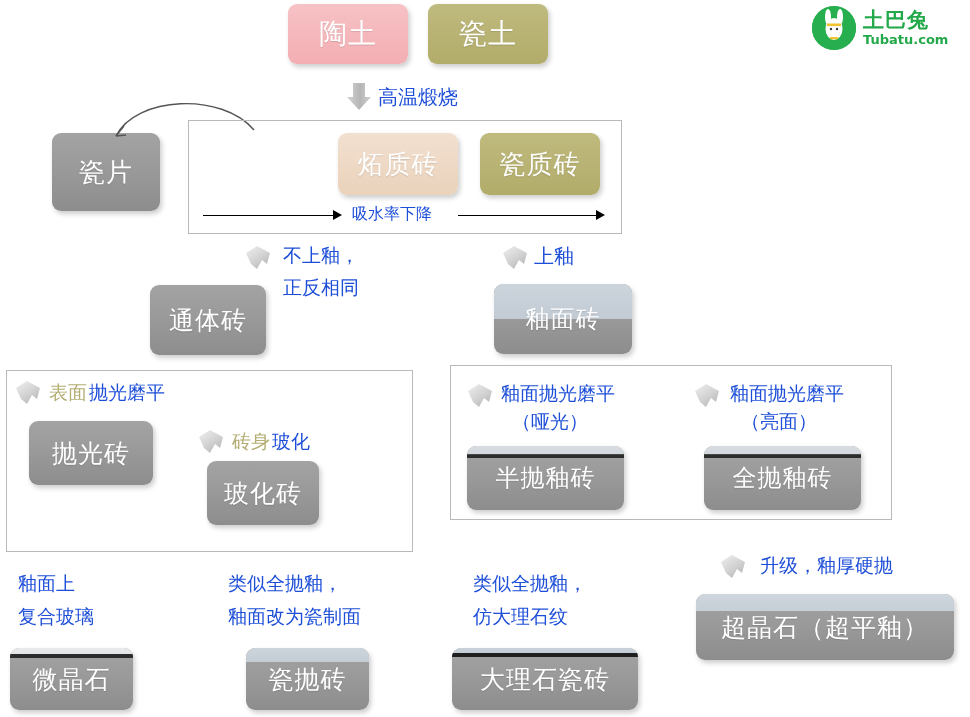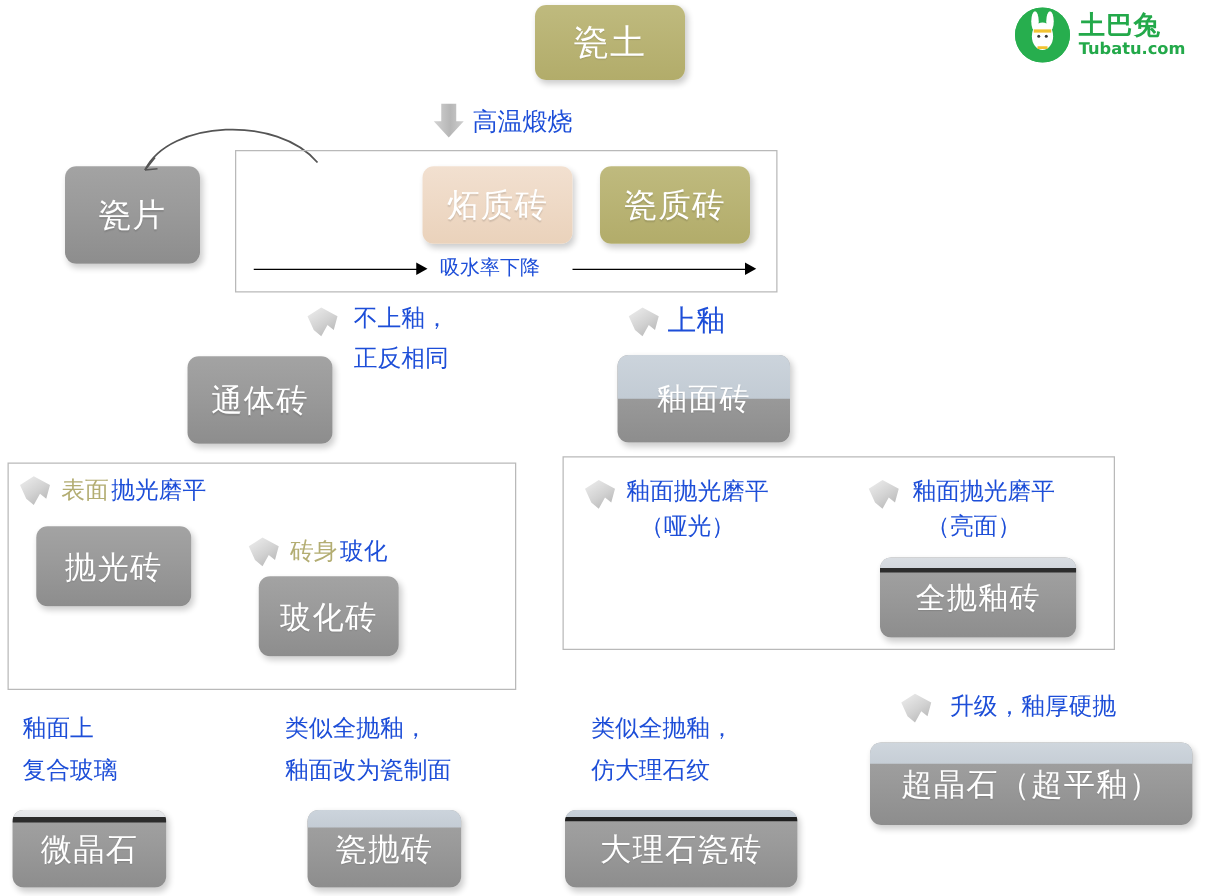--- a/index.html
+++ b/index.html
@@ -125,20 +125,23 @@
         <circle cx="25" cy="23" r="1.2" fill="#3a3a3a"></circle>
         <rect x="18" y="31" width="8" height="2.2" fill="#f2c230"></rect>
       </svg>
     </div>
     <div class="wordmark">
       <div class="cn">土巴兔</div>
       <div class="en">Tubatu.com</div>
     </div>
   </div>
 
+  <div class="tile pink" style="left:288px; top:4px; width:120px; height:60px; font-size:28px;">
+    <span class="label">陶土</span>
+  </div>
   <div class="tile olive" style="left:428px; top:4px; width:120px; height:60px; font-size:28px;">
     <span class="label">瓷土</span>
   </div>
 
   <div class="downarrow" style="left:346px; top:82px;">
     <svg width="26" height="30" viewBox="0 0 26 30" aria-hidden="true">
       <defs>
         <linearGradient id="gDown" x1="0" y1="0" x2="1" y2="0">
           <stop offset="0%" stop-color="#d3d3d3"></stop>
           <stop offset="55%" stop-color="#b6b6b6"></stop>
@@ -193,21 +196,21 @@
 
   <div class="tile gray" style="left:150px; top:285px; width:116px; height:70px; font-size:25px;">
     <span class="label">通体砖</span>
   </div>
 
   <div class="arrow3d" style="left:500px; top:244px;">
     <svg width="30" height="28" viewBox="0 0 30 28" aria-hidden="true">
       <path d="M3,9 L14,2 L27,9 L24,20 L19,16 L14,25 L8,20 Z" fill="url(#gP1)"></path>
     </svg>
   </div>
-  <div class="txt" style="left:534px; top:243px; font-size:23px;">上釉</div>
+  <div class="txt" style="left:534px; top:243px; font-size:20px;">上釉</div>
 
   <div class="tile gray" style="left:494px; top:284px; width:138px; height:70px; font-size:24px;">
     <span class="cap half"></span>
     <span class="label">釉面砖</span>
   </div>
 
   <div class="panel" style="left:6px; top:370px; width:407px; height:182px;"></div>
 
   <div class="arrow3d" style="left:13px; top:379px;">
     <svg width="30" height="28" viewBox="0 0 30 28" aria-hidden="true">
@@ -236,20 +239,24 @@
   <div class="panel" style="left:450px; top:365px; width:442px; height:155px;"></div>
 
   <div class="arrow3d" style="left:465px; top:382px;">
     <svg width="30" height="28" viewBox="0 0 30 28" aria-hidden="true">
       <path d="M3,9 L14,2 L27,9 L24,20 L19,16 L14,25 L8,20 Z" fill="url(#gP1)"></path>
     </svg>
   </div>
   <div class="txt" style="left:501px; top:381px; font-size:19px;">釉面抛光磨平</div>
   <div class="txt" style="left:512px; top:409px; font-size:19px;">（哑光）</div>
 
+  <div class="tile gray" style="left:467px; top:446px; width:157px; height:64px; font-size:24px;">
+    <span class="cap line2"></span>
+    <span class="label">半抛釉砖</span>
+  </div>
 
   <div class="arrow3d" style="left:692px; top:382px;">
     <svg width="30" height="28" viewBox="0 0 30 28" aria-hidden="true">
       <path d="M3,9 L14,2 L27,9 L24,20 L19,16 L14,25 L8,20 Z" fill="url(#gP1)"></path>
     </svg>
   </div>
   <div class="txt" style="left:730px; top:381px; font-size:19px;">釉面抛光磨平</div>
   <div class="txt" style="left:741px; top:409px; font-size:19px;">（亮面）</div>
 
   <div class="tile gray" style="left:704px; top:446px; width:157px; height:64px; font-size:24px;">

